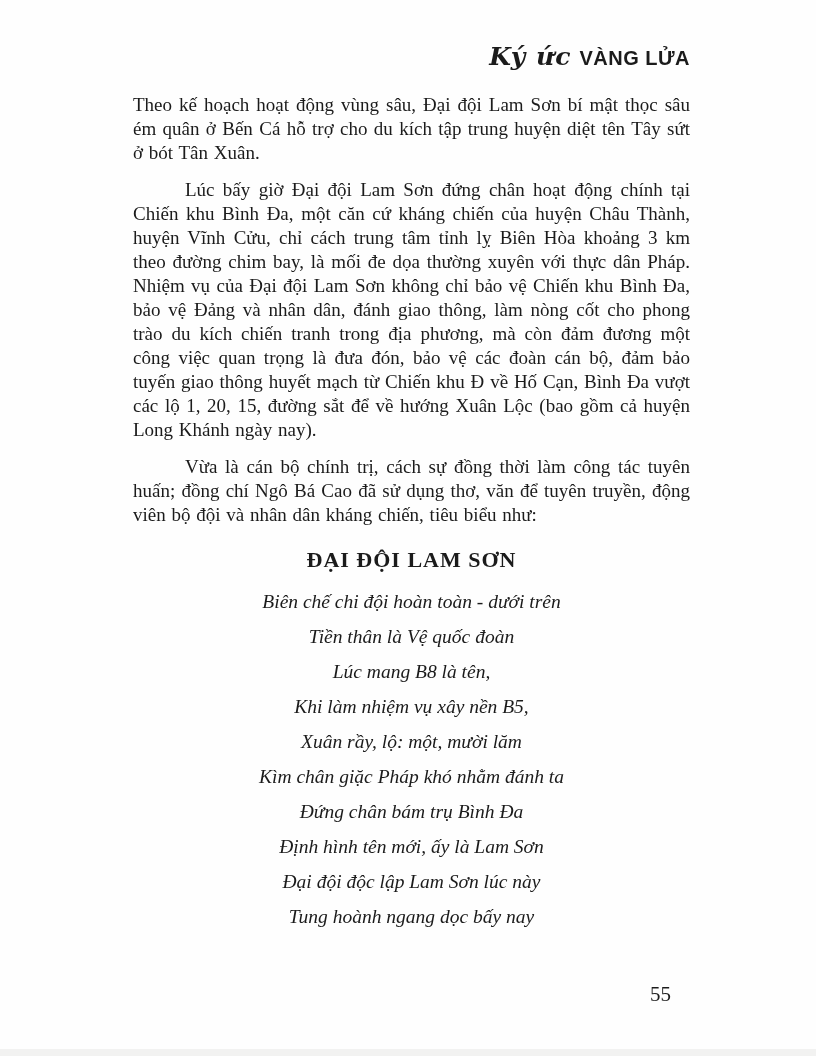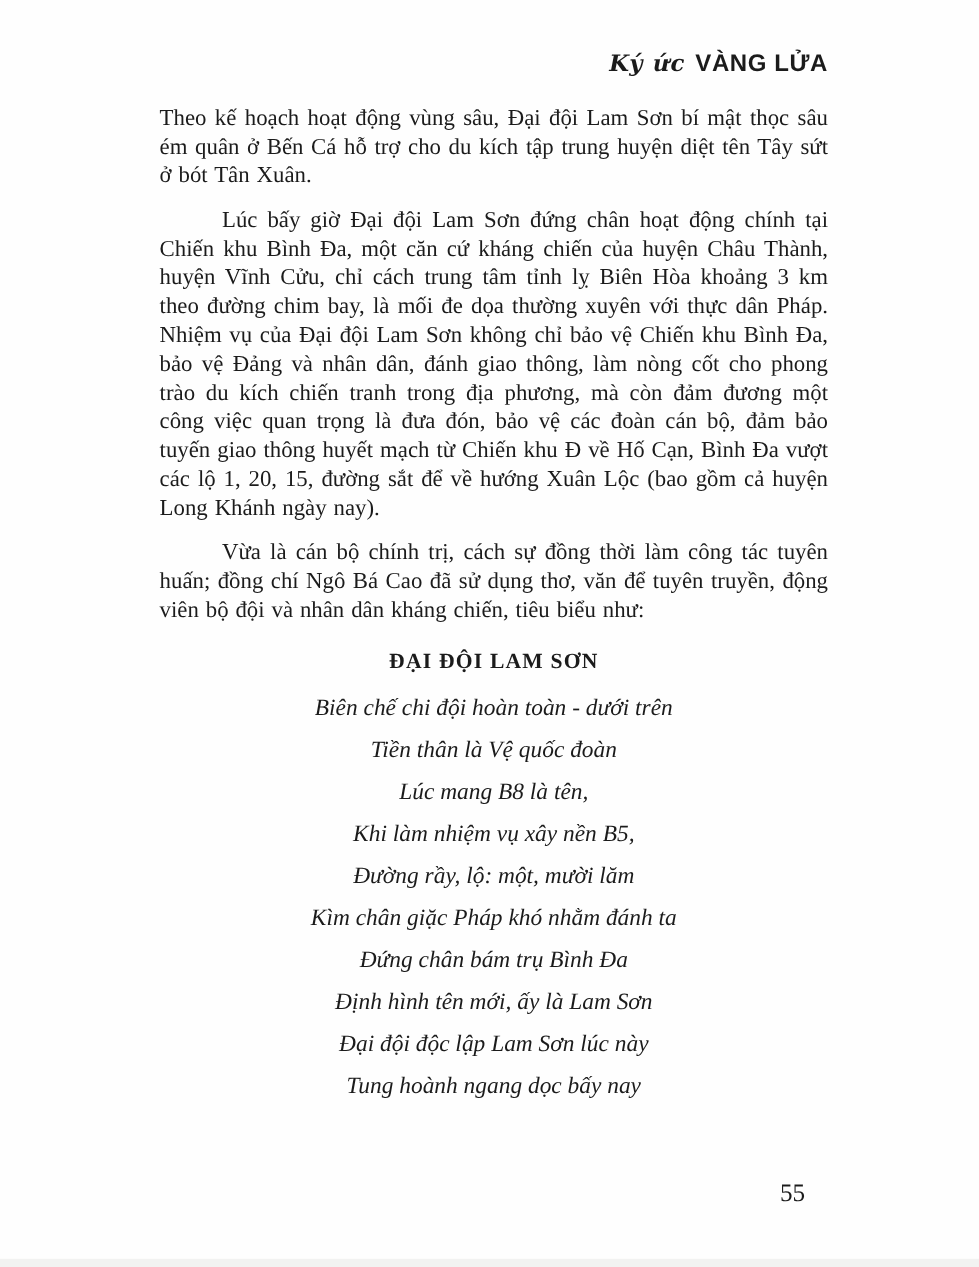--- a/index.html
+++ b/index.html
@@ -24,21 +24,21 @@
   }
   .running-header {
     text-align: right;
     margin-bottom: 22px;
     white-space: nowrap;
   }
   .running-header .script {
     font-family: "DejaVu Serif", serif;
     font-style: italic;
     font-weight: bold;
-    font-size: 19px;
+    font-size: 25px;
     letter-spacing: 1px;
     margin-right: 8px;
   }
   .running-header .bold {
     font-family: "Liberation Sans", sans-serif;
     font-weight: 800;
     font-size: 20px;
     letter-spacing: 0.5px;
   }
   .para {
@@ -46,21 +46,21 @@
     line-height: 24px;
     text-align: justify;
     word-spacing: 1px;
   }
   .para + .para { margin-top: 13px; }
   .para.indented { text-indent: 52px; }
   .poem-title {
     margin-top: 20px;
     text-align: center;
     font-weight: bold;
-    font-size: 18px;
+    font-size: 22px;
     letter-spacing: 1px;
   }
   .poem {
     margin-top: 11px;
     text-align: center;
   }
   .poem-line {
     font-style: italic;
     font-size: 19.5px;
     line-height: 35px;
@@ -99,21 +99,21 @@
     <div class="para indented">Lúc bấy giờ Đại đội Lam Sơn đứng chân hoạt động chính tại Chiến khu Bình Đa, một căn cứ kháng chiến của huyện Châu Thành, huyện Vĩnh Cửu, chỉ cách trung tâm tỉnh lỵ Biên Hòa khoảng 3 km theo đường chim bay, là mối đe dọa thường xuyên với thực dân Pháp. Nhiệm vụ của Đại đội Lam Sơn không chỉ bảo vệ Chiến khu Bình Đa, bảo vệ Đảng và nhân dân, đánh giao thông, làm nòng cốt cho phong trào du kích chiến tranh trong địa phương, mà còn đảm đương một công việc quan trọng là đưa đón, bảo vệ các đoàn cán bộ, đảm bảo tuyến giao thông huyết mạch từ Chiến khu Đ về Hố Cạn, Bình Đa vượt các lộ 1, 20, 15, đường sắt để về hướng Xuân Lộc (bao gồm cả huyện Long Khánh ngày nay).</div>
     <div class="para indented">Vừa là cán bộ chính trị, cách sự đồng thời làm công tác tuyên huấn; đồng chí Ngô Bá Cao đã sử dụng thơ, văn để tuyên truyền, động viên bộ đội và nhân dân kháng chiến, tiêu biểu như:</div>
 
     <div class="poem-title">ĐẠI ĐỘI LAM SƠN</div>
 
     <div class="poem">
       <div class="poem-line">Biên chế chi đội hoàn toàn - dưới trên</div>
       <div class="poem-line">Tiền thân là Vệ quốc đoàn</div>
       <div class="poem-line">Lúc mang B8 là tên,</div>
       <div class="poem-line">Khi làm nhiệm vụ xây nền B5,</div>
-      <div class="poem-line">Đường rầy, lộ: một, mười lăm</div>
+      <div class="poem-line">Xuân rầy, lộ: một, mười lăm</div>
       <div class="poem-line">Kìm chân giặc Pháp khó nhằm đánh ta</div>
       <div class="poem-line">Đứng chân bám trụ Bình Đa</div>
       <div class="poem-line">Định hình tên mới, ấy là Lam Sơn</div>
       <div class="poem-line">Đại đội độc lập Lam Sơn lúc này</div>
       <div class="poem-line">Tung hoành ngang dọc bấy nay</div>
     </div>
 
   </div>
 
   <div class="page-number">55</div>

